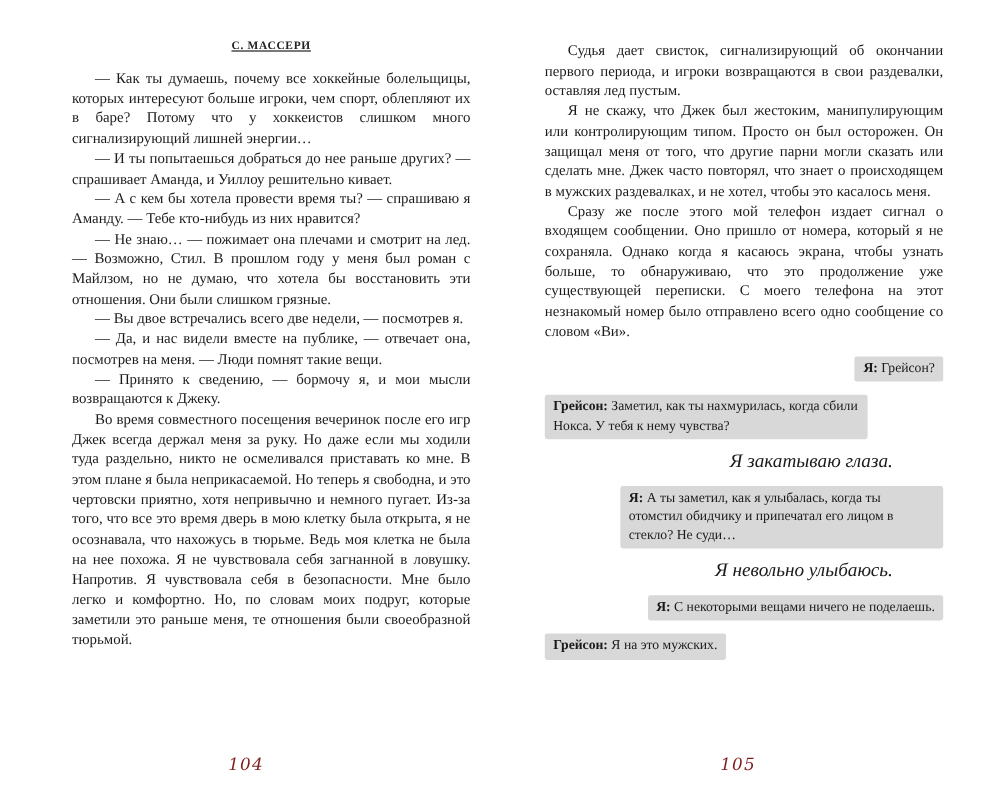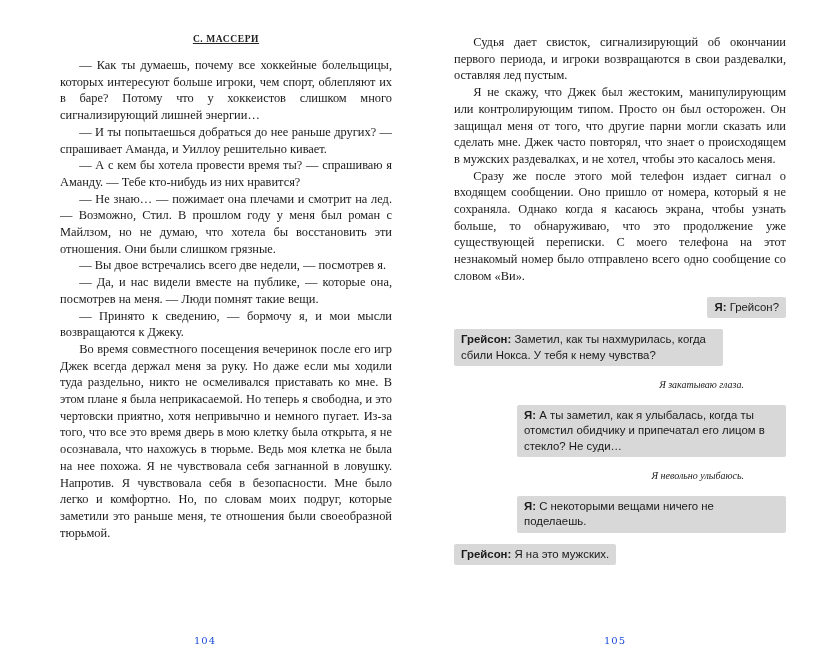--- a/index.html
+++ b/index.html
@@ -30,67 +30,68 @@
     line-height:16.7px;
     text-align:justify;
   }
   .page-body p {
     margin:0;
     text-indent:1.55em;
   }
 
   .messages { margin-top:12px; }
   .msg {
-    font-family:Liberation Sans, sans-serif;
+    font-family:Liberation Serif, serif;
     font-size:11.4px;
     line-height:15.5px;
     background:#d8d8d8;
     border-radius:2px;
     padding:3px 7px;
     width:fit-content;
     max-width:255px;
     margin:0 0 11px 0;
     text-align:left;
     text-indent:0;
   }
   .msg .label { font-weight:bold; }
   .msg.me { margin-left:auto; }
   .narration {
     font-style:italic;
-    font-size:10px;
+    font-size:16px;
     text-align:right;
     padding-right:42px;
     margin:0 0 11px 0;
   }
 
   .page-number {
     position:absolute;
     bottom:16px;
     left:0; right:0;
     text-align:center;
     font-family:"DejaVu Serif", serif;
-    font-size:10px;
+    font-style:italic;
+    font-size:14px;
     letter-spacing:1px;
-    color:#1d4ed8;
+    color:#7f1d1d;
   }
 </style>
 </head>
 <body>
 
 <div class="spread">
 
   <div class="page left">
     <div class="running-header">С. МАССЕРИ</div>
     <div class="page-body">
       <p>— Как ты думаешь, почему все хоккейные болельщицы, которых интересуют больше игроки, чем спорт, облепляют их в баре? Потому что у хоккеистов слишком много сигнализирующий лишней энергии…</p>
       <p>— И ты попытаешься добраться до нее раньше других? — спрашивает Аманда, и Уиллоу решительно кивает.</p>
       <p>— А с кем бы хотела провести время ты? — спрашиваю я Аманду. — Тебе кто-нибудь из них нравится?</p>
       <p>— Не знаю… — пожимает она плечами и смотрит на лед. — Возможно, Стил. В прошлом году у меня был роман с Майлзом, но не думаю, что хотела бы восстановить эти отношения. Они были слишком грязные.</p>
       <p>— Вы двое встречались всего две недели, — посмотрев я.</p>
-      <p>— Да, и нас видели вместе на публике, — которые она, посмотрев на меня. — Люди помнят такие вещи.</p>
+      <p>— Да, и нас видели вместе на публике, — отвечает она, посмотрев на меня. — Люди помнят такие вещи.</p>
       <p>— Принято к сведению, — бормочу я, и мои мысли возвращаются к Джеку.</p>
       <p>Во время совместного посещения вечеринок после его игр Джек всегда держал меня за руку. Но даже если мы ходили туда раздельно, никто не осмеливался приставать ко мне. В этом плане я была неприкасаемой. Но теперь я свободна, и это чертовски приятно, хотя непривычно и немного пугает. Из-за того, что все это время дверь в мою клетку была открыта, я не осознавала, что нахожусь в тюрьме. Ведь моя клетка не была на нее похожа. Я не чувствовала себя загнанной в ловушку. Напротив. Я чувствовала себя в безопасности. Мне было легко и комфортно. Но, по словам моих подруг, которые заметили это раньше меня, те отношения были своеобразной тюрьмой.</p>
     </div>
     <div class="page-number">104</div>
   </div>
 
   <div class="page right">
     <div class="page-body">
       <p>Судья дает свисток, сигнализирующий об окончании первого периода, и игроки возвращаются в свои раздевалки, оставляя лед пустым.</p>
       <p>Я не скажу, что Джек был жестоким, манипулирующим или контролирующим типом. Просто он был осторожен. Он защищал меня от того, что другие парни могли сказать или сделать мне. Джек часто повторял, что знает о происходящем в мужских раздевалках, и не хотел, чтобы это касалось меня.</p>

